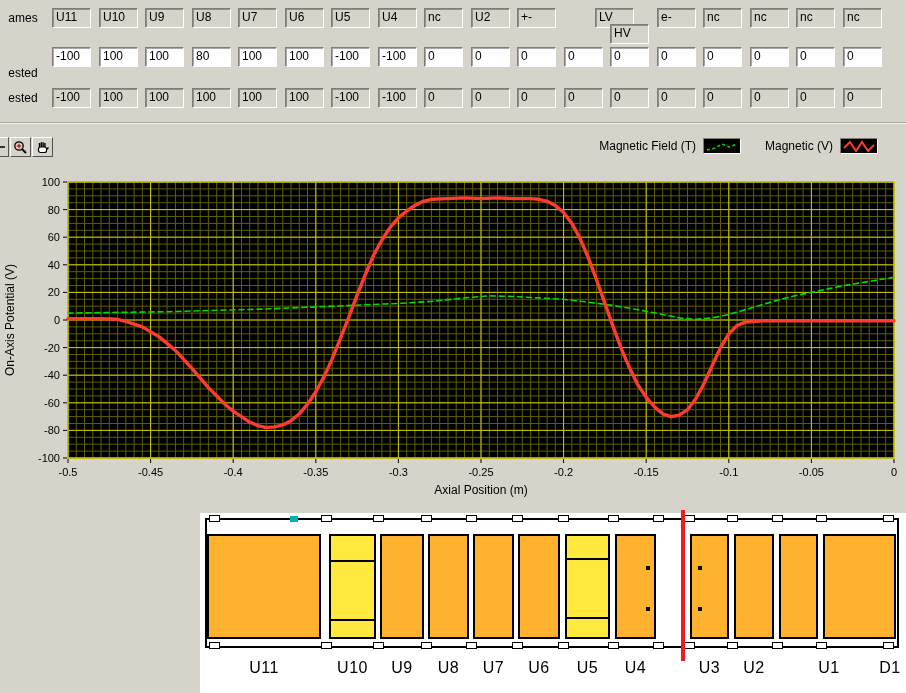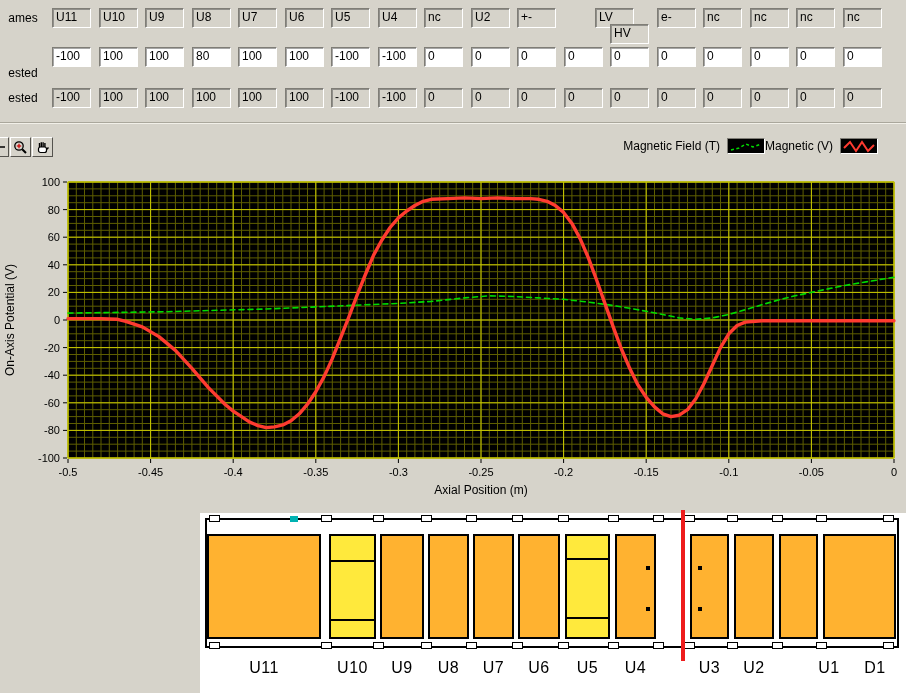--- a/index.html
+++ b/index.html
@@ -25,21 +25,21 @@
     border-top:1px solid #aaa79c; border-bottom:1px solid #f2f0e9; }
 
   
   .toolbar { position:absolute; left:-12px; top:137px; display:flex; gap:1px; }
   .tool-btn { width:21px; height:20px; background:#d6d3ca;
     border-top:1px solid #fff; border-left:1px solid #fff;
     border-bottom:1px solid #55534e; border-right:1px solid #55534e;
     display:flex; align-items:center; justify-content:center; }
 
   
-  .legend { position:absolute; top:138px; right:28px; display:flex; align-items:flex-end; }
+  .legend { position:absolute; top:138px; right:28px; display:flex; gap:24px; align-items:flex-end; }
   .legend-entry { display:flex; align-items:center; gap:7px; }
   .legend-label { font-size:12px; }
   .legend-sample { width:38px; height:16px; background:#000;
     border-top:1px solid #7f7d76; border-left:1px solid #7f7d76;
     border-bottom:1px solid #fff; border-right:1px solid #fff; }
 
   #chart-svg { position:absolute; left:0; top:130px; }
 
   
   .schematic { position:absolute; left:200px; top:513px; width:706px; height:180px; background:#fff; }
@@ -448,16 +448,16 @@
     <div class="electrode" style="left: 490px; width: 39px; background: rgb(255, 178, 48);">
       <div class="elec-dot" style="top: 30px; left: 6px;"></div>
       <div class="elec-dot" style="top: 71px; left: 6px;"></div>
     </div>
     <span class="sch-label" style="left: 509.5px;">U3</span>
     <div class="electrode" style="left: 534px; width: 40px; background: rgb(255, 178, 48);"></div>
     <span class="sch-label" style="left: 554px;">U2</span>
     <div class="electrode" style="left: 579px; width: 39px; background: rgb(255, 178, 48);"></div>
     <span class="sch-label" style="left: 629px;">U1</span>
     <div class="electrode" style="left: 623px; width: 73px; background: rgb(255, 178, 48);"></div>
-    <span class="sch-label" style="left: 675px;">D1</span>
+    <span class="sch-label" style="left: 690px;">D1</span>
     <div class="cyan-marker"></div>
     <div class="beam-marker" style="left: 481px; background: rgb(238, 28, 28);"></div>
   </div>
 
 </body></html>

